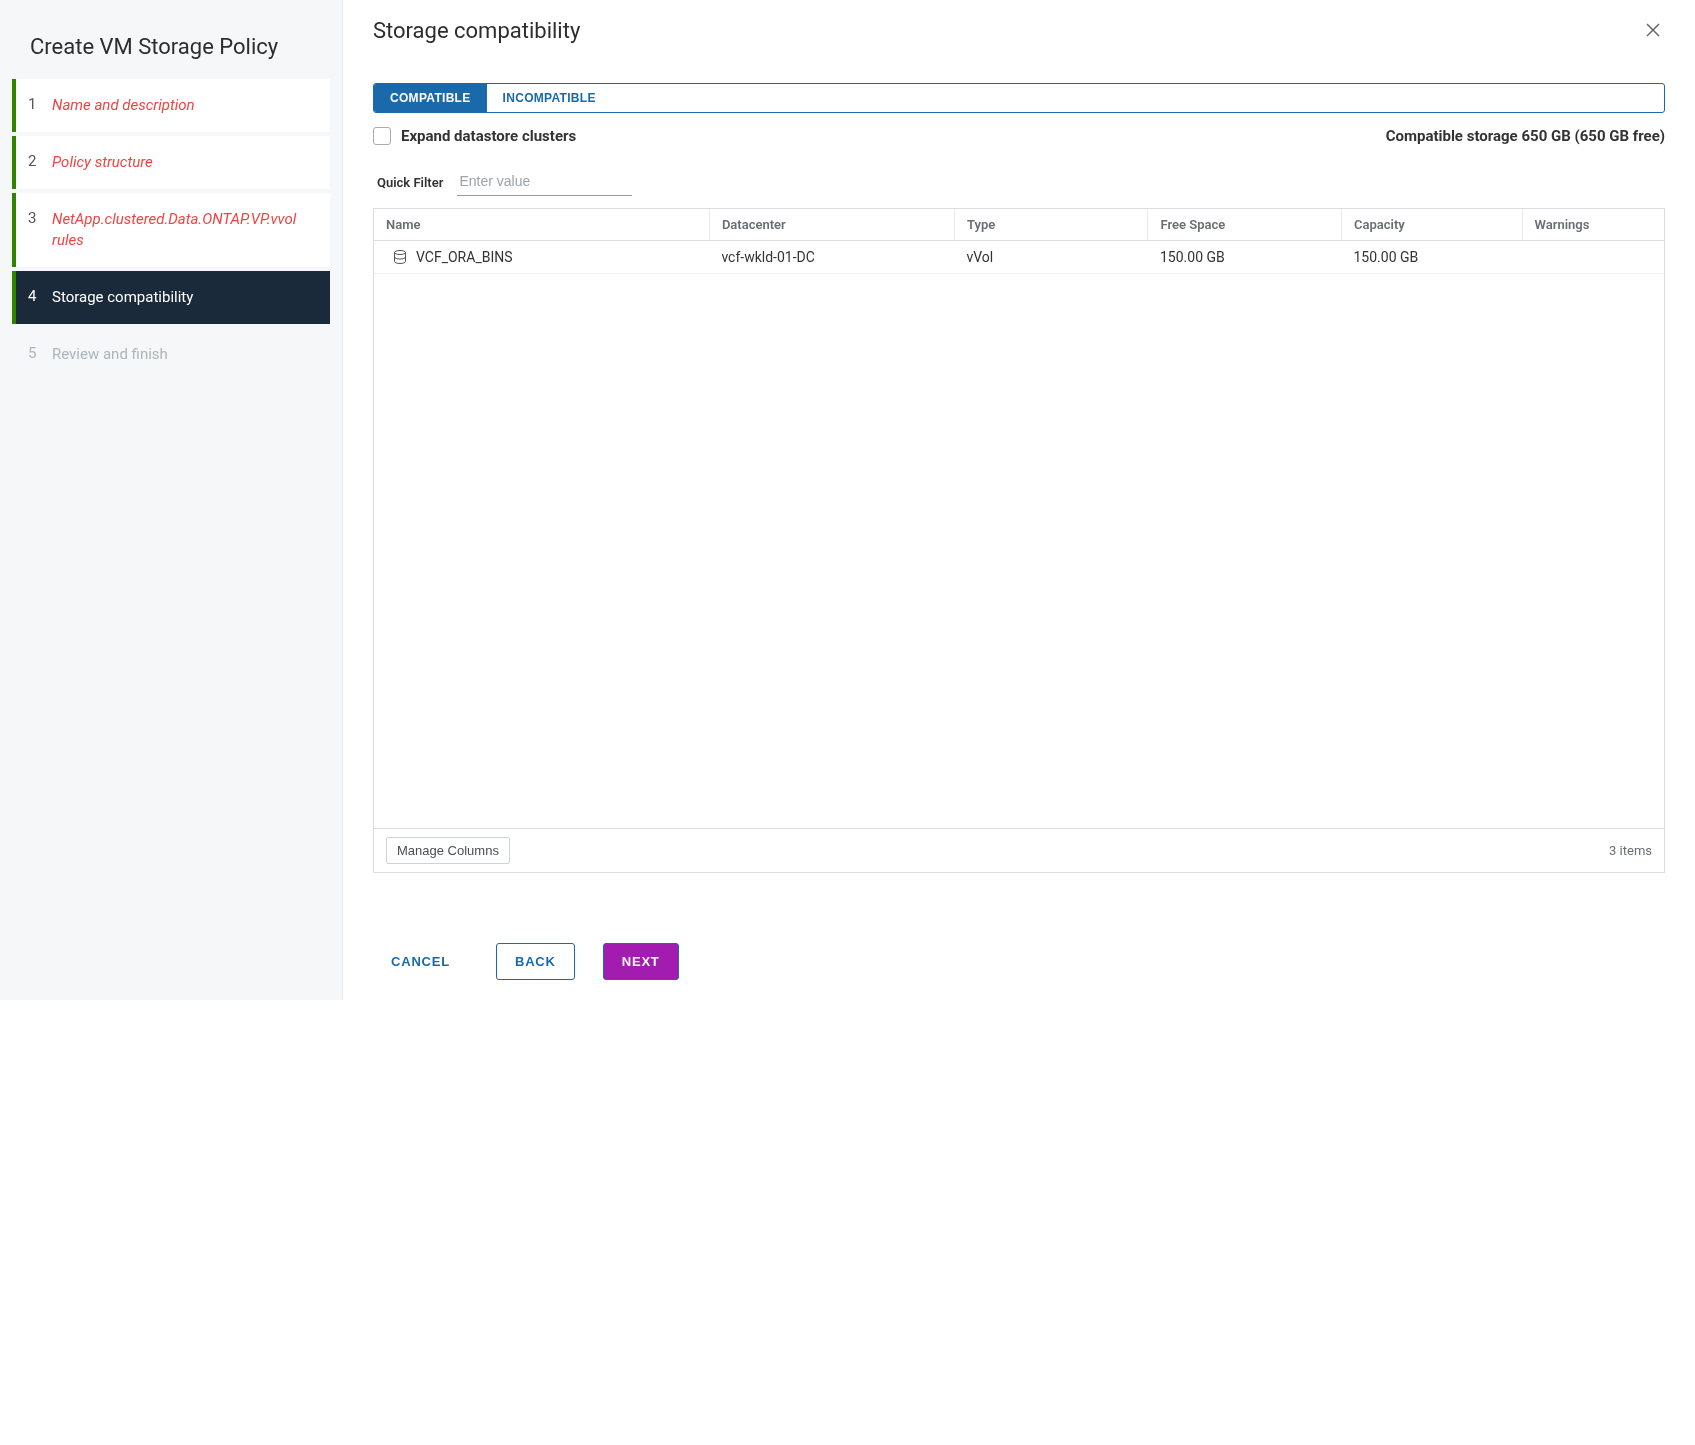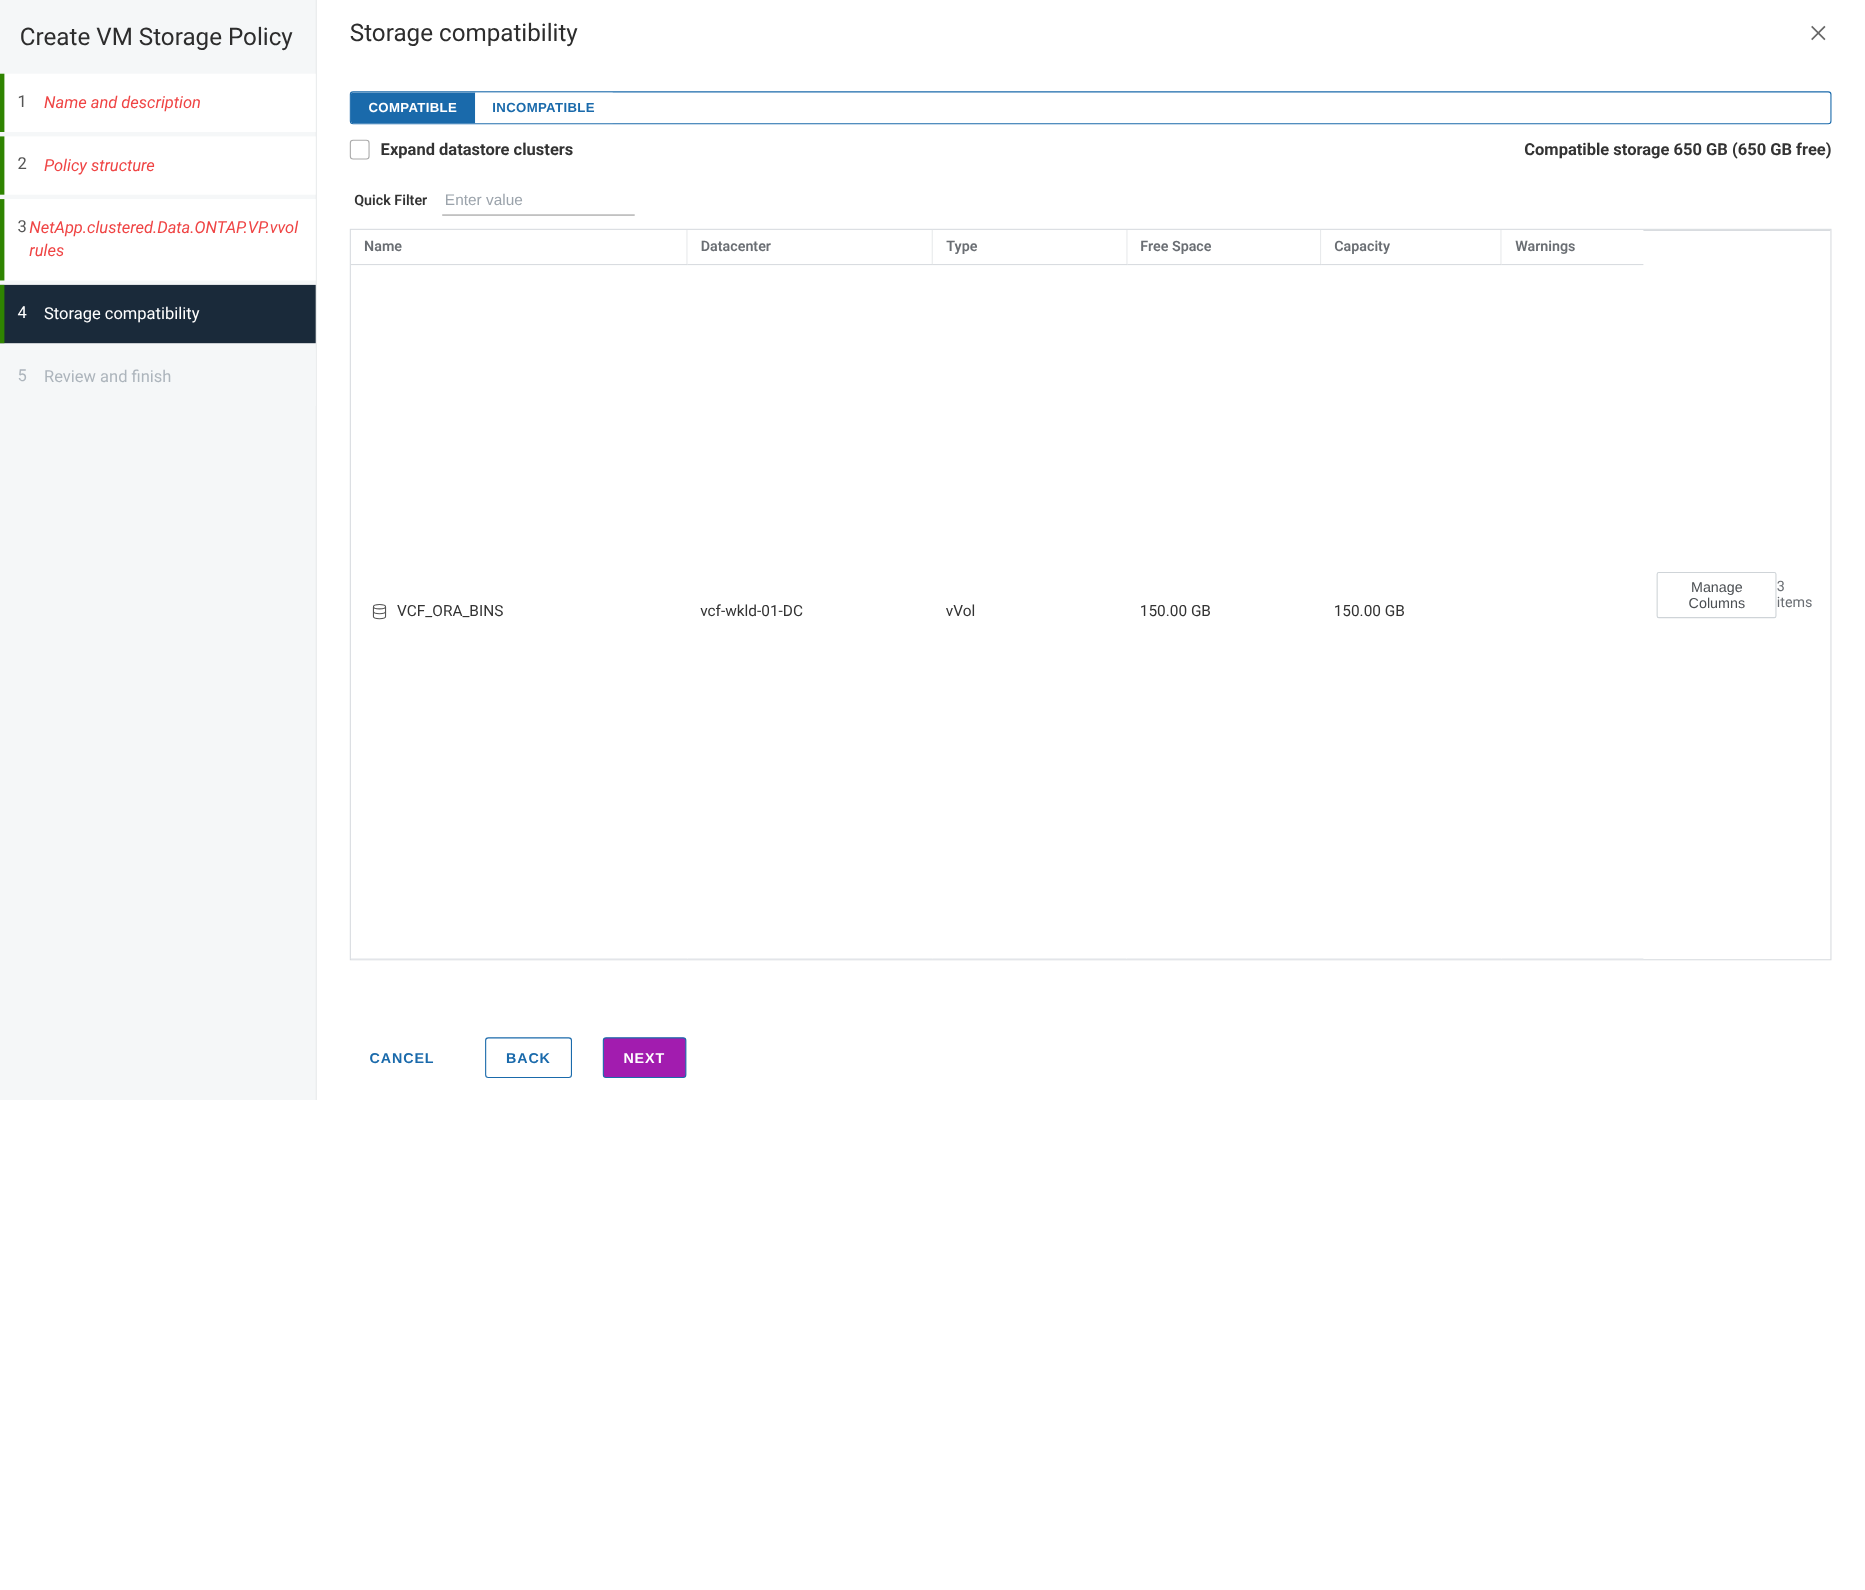--- a/index.html
+++ b/index.html
@@ -6,23 +6,23 @@
     body {
       font-family: -apple-system, BlinkMacSystemFont, "Segoe UI", Roboto, Helvetica, Arial, sans-serif;
       background: #fff;
       color: #333;
       font-size: 14px;
     }
     .app { display: flex; min-height: 1000px; }
 
     
     .sidebar {
-      width: 288px;
+      width: 343px;
       background: #f5f7f8;
-      padding: 0;
+      padding: 12px;
       border-right: 1px solid #e8eaec;
     }
     .sidebar-title {
       font-size: 22px;
       font-weight: 400;
       color: #2d2d2d;
       padding: 22px 18px 20px 18px;
     }
     .nav-list { list-style: none; }
     .nav-item {
@@ -135,21 +135,21 @@
       outline: none;
       color: #333;
     }
     .filter-input::placeholder { color: #9ba3ab; }
 
     
     .table-wrap {
       border: 1px solid #d9dce0;
       flex: 1;
       display: flex;
-      flex-direction: row;
+      flex-direction: column;
       min-height: 640px;
     }
     .table { width: 100%; border-collapse: collapse; }
     .table thead th {
       text-align: left;
       font-size: 13px;
       font-weight: 600;
       color: #6a6e73;
       padding: 8px 12px;
       border-bottom: 1px solid #d9dce0;

